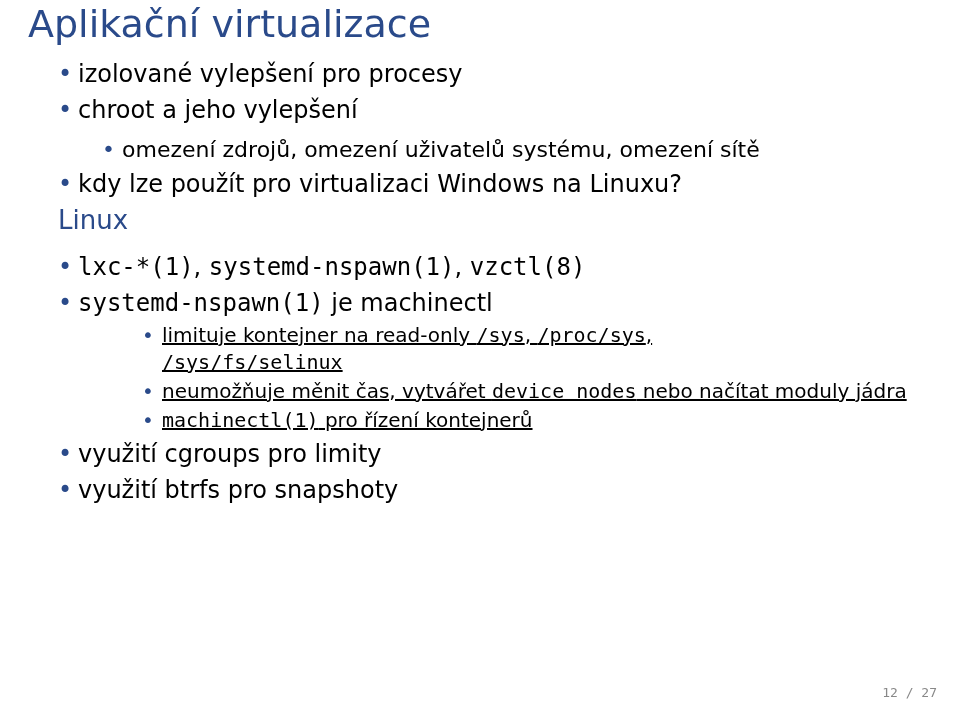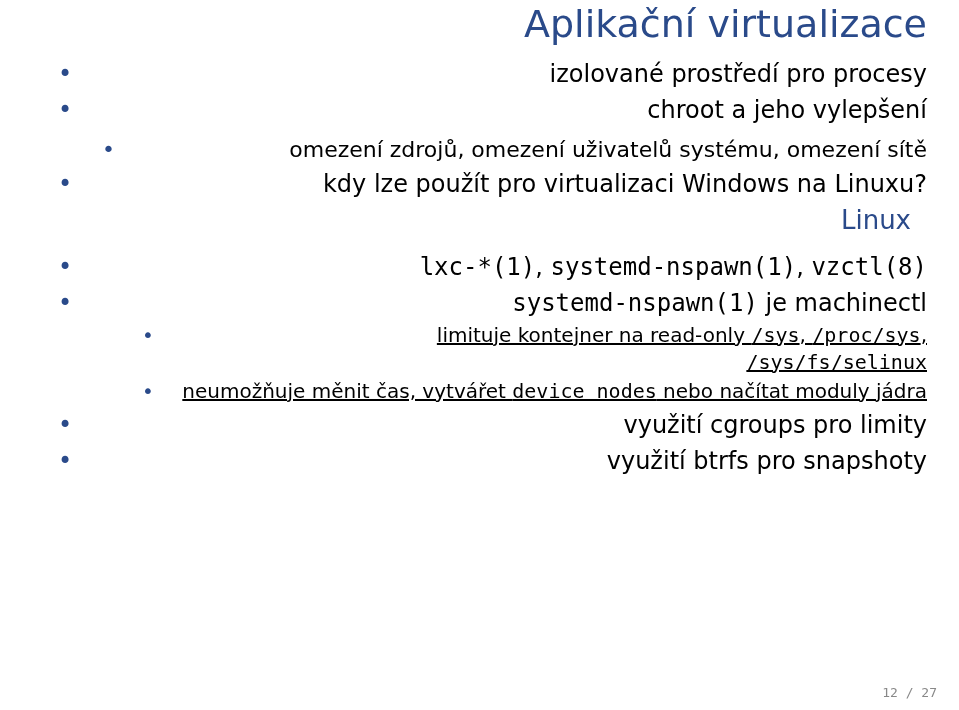--- a/index.html
+++ b/index.html
@@ -11,21 +11,20 @@
     background: #fff;
     font-family: "DejaVu Sans", "Liberation Sans", Arial, sans-serif;
     color: #000;
     overflow: hidden;
   }
   .slide {
     width: 959px;
     height: 710px;
     padding: 0 32px 18px 28px;
     position: relative;
-    text-align: right;
   }
   .title {
     color: #2a4a8a;
     font-size: 38px;
     font-weight: 400;
     margin: 0;
     padding-top: 2px;
   }
   .subheading {
     color: #2a4a8a;
@@ -68,41 +67,44 @@
 </head>
 <body>
 
 <div class="slide">
 
   <h1 class="title">Aplikační virtualizace</h1>
 
   <div class="spacer-top"></div>
 
   <ul>
-    <li class="lvl1">izolované prostředí pro procesy</li>
+    <li class="lvl1">izolované vylepšení pro procesy</li>
     <li class="lvl1">chroot a jeho vylepšení</li>
     <li class="lvl2">omezení zdrojů, omezení uživatelů systému, omezení sítě</li>
     <li class="lvl1">kdy lze použít pro virtualizaci Windows na Linuxu?</li>
   </ul>
 
   <div class="subheading linux-h">Linux</div>
 
   <ul>
     <li class="lvl1">
       <span class="mono">lxc-*(1)</span><span>, </span><span class="mono">systemd-nspawn(1)</span><span>, </span><span class="mono">vzctl(8)</span>
     </li>
     <li class="lvl1">
       <span class="mono">systemd-nspawn(1)</span><span> je machinectl</span>
     </li>
     <li class="lvl3">
       <span>limituje kontejner na read-only </span><span class="mono">/sys</span><span>, </span><span class="mono">/proc/sys</span><span>, </span><br><span class="mono">/sys/fs/selinux</span>
     </li>
     <li class="lvl3">
       <span>neumožňuje měnit čas, vytvářet </span><span class="mono">device nodes</span><span> nebo načítat moduly jádra</span>
     </li>
+    <li class="lvl3">
+      <span class="mono">machinectl(1)</span><span> pro řízení kontejnerů</span>
+    </li>
     <li class="lvl1">využití cgroups pro limity</li>
     <li class="lvl1">využití btrfs pro snapshoty</li>
   </ul>
 
 
   <div class="pagenum">12 / 27</div>
 
 </div>
 
 </body></html>

